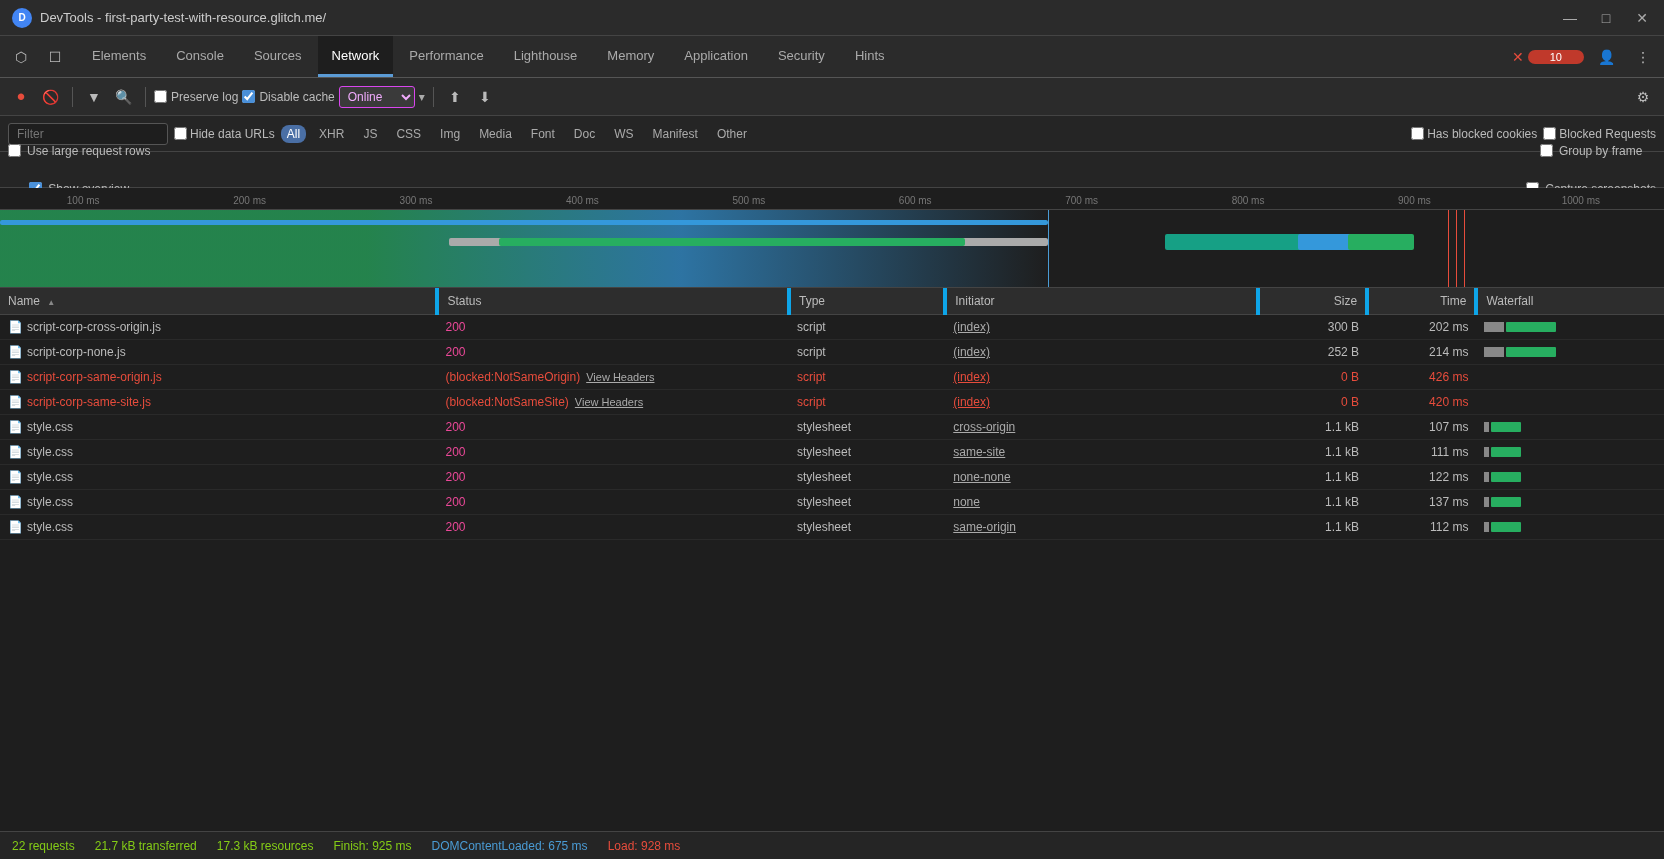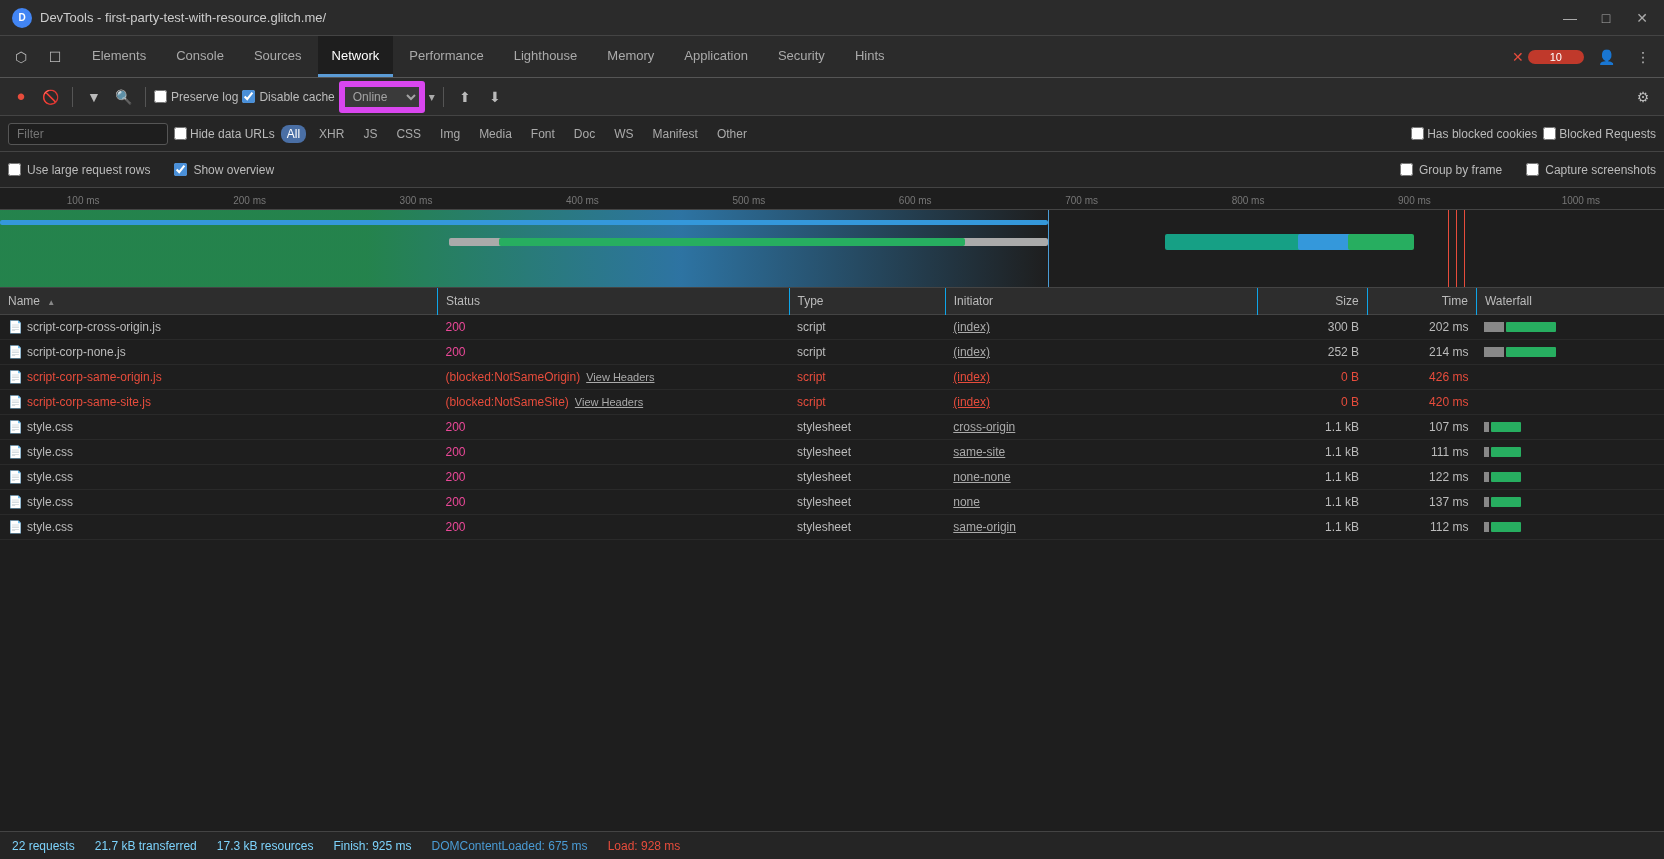--- a/index.html
+++ b/index.html
@@ -119,22 +119,22 @@
       display: flex; align-items: center; gap: 4px;
       color: #bbb; font-size: 12px; cursor: pointer;
     }
     .toolbar-checkbox-label input { accent-color: #4a90d9; cursor: pointer; }
     .toolbar-select-wrap {
       display: flex; align-items: center; gap: 4px;
       color: #bbb;
     }
     .toolbar-select {
       background: #3a3a3a;
-      border: 6px solid #d946ef;
-      color: #a3a3a3;
+      border: 1px solid #d946ef;
+      color: #f0abfc;
       border-radius: 3px;
       padding: 2px 4px;
       font-size: 12px;
     }
     .toolbar-spacer { flex: 1; }
 
     
     .filter-bar {
       background: #252525;
       height: 36px;
@@ -173,21 +173,21 @@
     .options-bar {
       background: #252525;
       height: 36px;
       display: flex;
       align-items: center;
       padding: 0 8px;
       gap: 30px;
       border-bottom: 1px solid #444;
     }
     .options-left, .options-right {
-      display: flex; align-items: center; gap: 24px;
+      display: flex; align-items: center; gap: 24px; flex-direction: column;
     }
     .option-checkbox {
       display: flex; align-items: center; gap: 6px;
       color: #bbb; font-size: 12px; cursor: pointer;
     }
     .option-checkbox input { accent-color: #4a90d9; }
 
     
     .timeline-container {
       background: #1e1e1e;
@@ -229,21 +229,21 @@
       background: #2d2d2d;
       border-bottom: 1px solid #444;
     }
     thead th {
       padding: 6px 8px;
       text-align: left;
       font-weight: normal;
       color: #bbb;
       font-size: 12px;
       white-space: nowrap;
-      border-right: 1px solid #0ea5e9;
+      border-right: 4px solid #0ea5e9;
       position: sticky;
       top: 0;
       background: #2d2d2d;
       z-index: 10;
     }
     thead th:last-child { border-right: none; }
     tbody tr {
       border-bottom: 1px solid #2a2a2a;
     }
     tbody td {
@@ -291,21 +291,21 @@
       background: #252525;
       height: 28px;
       display: flex;
       align-items: center;
       padding: 0 12px;
       gap: 20px;
       border-top: 1px solid #444;
       font-size: 12px;
       color: #888;
     }
-    .status-item { color: #7dd3fc; text-align: center; }
+    .status-item { color: #84cc16; text-align: center; }
     .status-dcl { color: #4a9bd4; }
     .status-load { color: #e74c3c; }
 
     .name-col { width: 280px; }
     .status-col { width: 200px; }
     .type-col { width: 100px; }
     .initiator-col { width: 200px; }
     .size-col { width: 70px; text-align: right; }
     .time-col { width: 70px; text-align: right; }
     .waterfall-col { width: 120px; }

